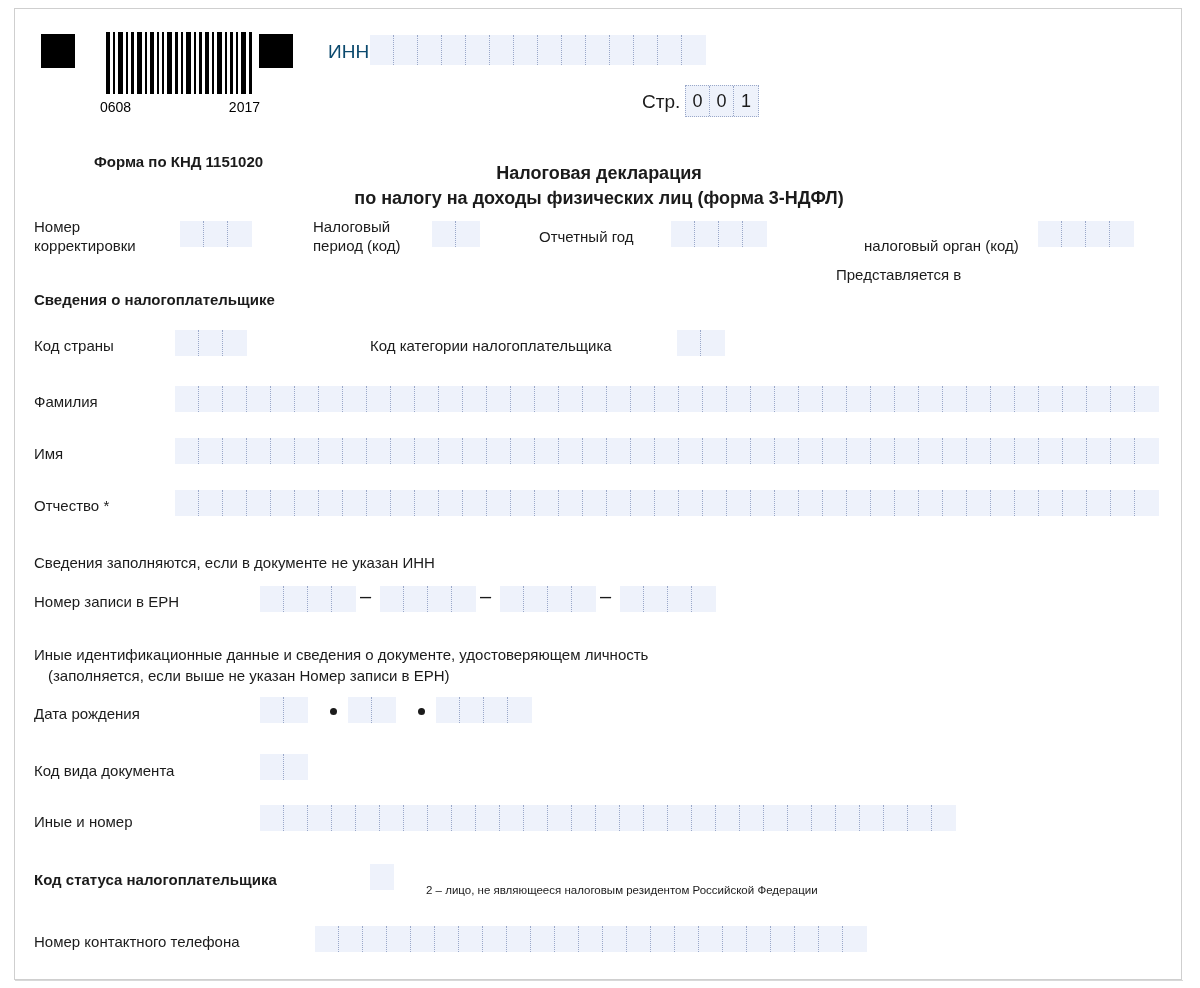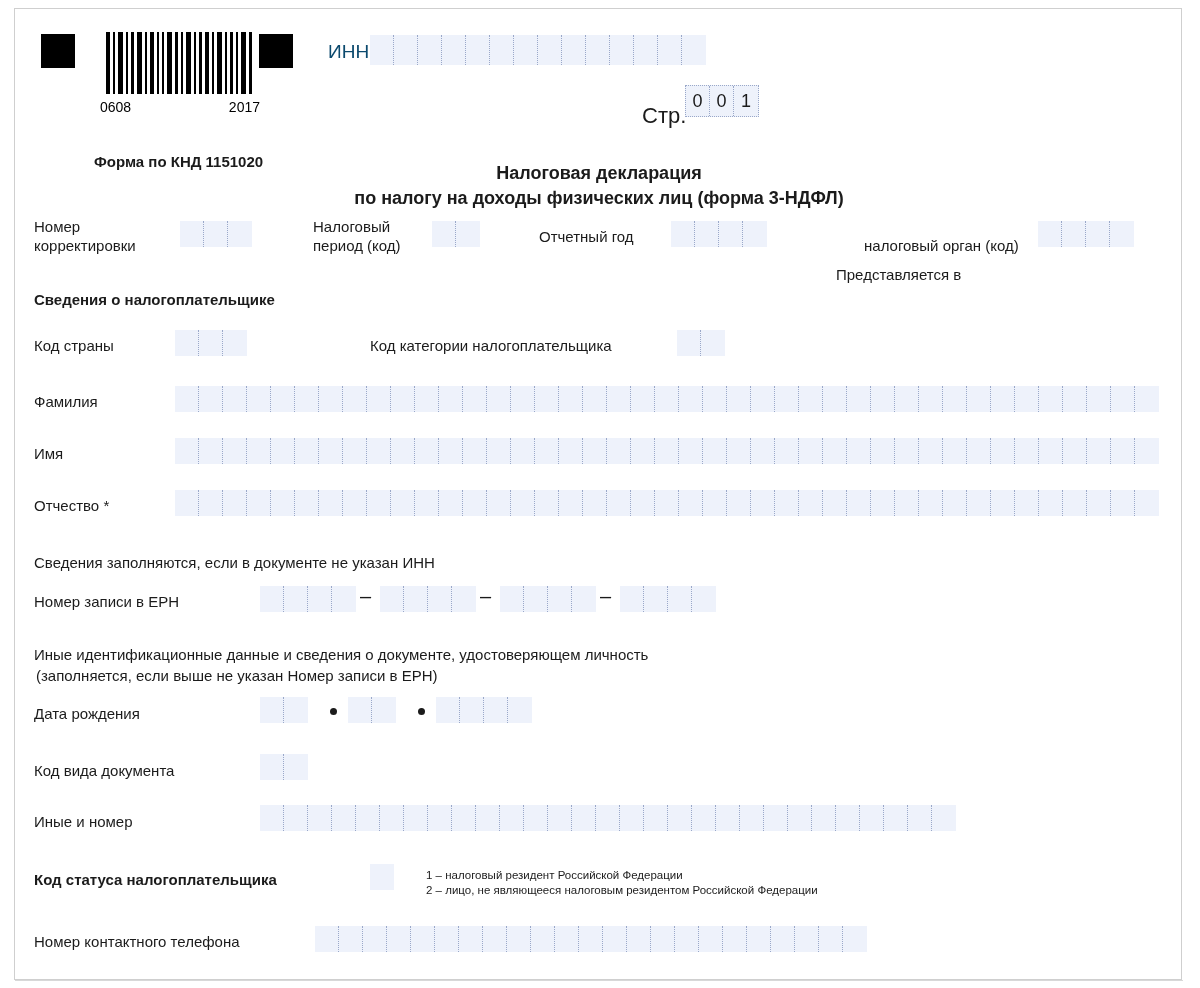--- a/index.html
+++ b/index.html
@@ -59,23 +59,22 @@
     position: absolute;
     left: 313px;
     top: 32px;
     font-size: 19px;
     color: #0c4a6e;
   }
   .stp-label {
     position: absolute;
     left: 627px;
     top: 82px;
-    font-size: 22px;
+    font-size: 19px;
     color: #1b1b1b;
-    margin-top: 12px;
   }
 
   
   .cells {
     position: absolute;
     display: flex;
     height: 26px;
     background: #eef2fb;
   }
   .cells .c {
@@ -408,21 +407,21 @@
       </div>
     <div class="dash" style="left:585px; top:576px;">–</div>
     <div class="cells" id="ern4-cells" style="left:605px; top:577px;">
         <div class="c"></div>
         <div class="c"></div>
         <div class="c"></div>
         <div class="c"></div>
       </div>
 
     <div class="lbl" style="left:19px; top:636px;">Иные идентификационные данные и сведения о документе, удостоверяющем личность</div>
-    <div class="lbl" style="left:21px; top:657px;">(заполняется, если выше не указан Номер записи в ЕРН)</div>
+    <div class="lbl" style="left:33px; top:657px;">(заполняется, если выше не указан Номер записи в ЕРН)</div>
 
     <div class="lbl" style="left:19px; top:695px;">Дата рождения</div>
     <div class="cells" id="bday-cells" style="left:245px; top:688px;">
         <div class="c"></div>
         <div class="c"></div>
       </div>
     <div class="dot-sep" style="left:315px; top:699px;"></div>
     <div class="cells" id="bmon-cells" style="left:333px; top:688px;">
         <div class="c"></div>
         <div class="c"></div>
@@ -471,21 +470,20 @@
         <div class="c"></div>
         <div class="c"></div>
         <div class="c"></div>
         <div class="c"></div>
       </div>
 
     <div class="lbl bold" style="left:19px; top:861px; font-size:15px;">Код статуса налогоплательщика</div>
     <div class="cells" id="status-cells" style="left:355px; top:855px;">
         <div class="c"></div>
       </div>
-    <div class="lbl tiny" style="left:411px; top:857px;">1 – налоговый резидент Российской Федерации</div>
     <div class="lbl tiny" style="left:411px; top:872px;">2 – лицо, не являющееся налоговым резидентом Российской Федерации</div>
 
     <div class="lbl" style="left:19px; top:923px;">Номер контактного телефона</div>
     <div class="cells" id="phone-cells" style="left:300px; top:917px;">
         <div class="c"></div>
         <div class="c"></div>
         <div class="c"></div>
         <div class="c"></div>
         <div class="c"></div>
         <div class="c"></div>

